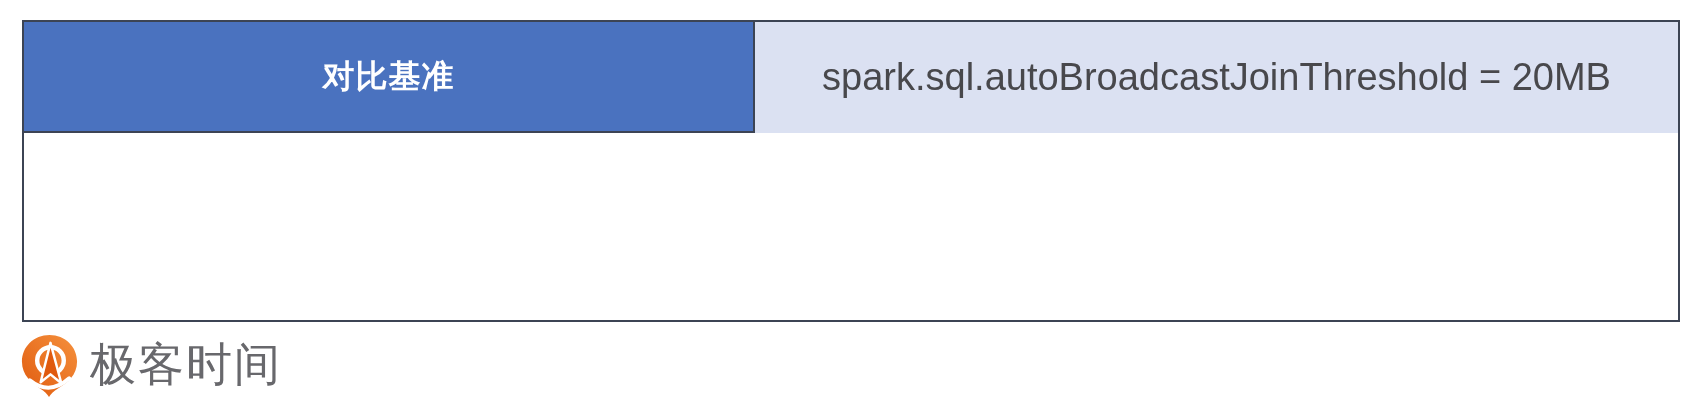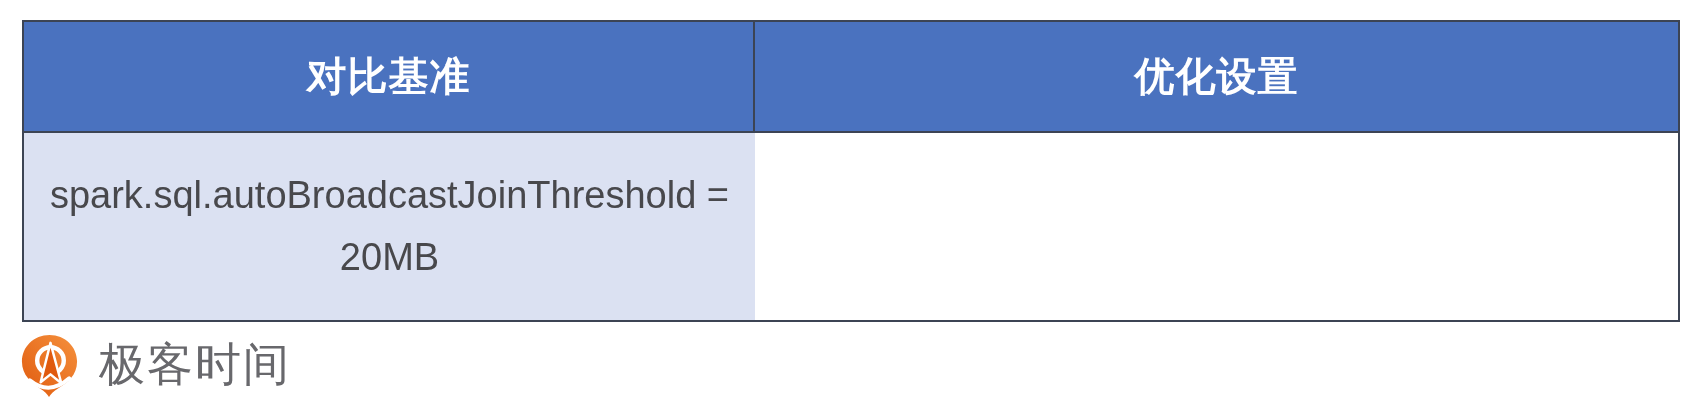--- a/index.html
+++ b/index.html
@@ -47,38 +47,38 @@
     text-align: center;
     padding: 4px 14px;
   }
   .cell.col-first {
     border-right: 2px solid var(--border-color);
   }
   .cell.header {
     background: var(--header-bg);
     border-bottom: 2px solid var(--border-color);
     color: var(--header-text);
-    font-size: 40px;
+    font-size: 32px;
     font-weight: bold;
     letter-spacing: 1px;
   }
   .cell.body {
     background: var(--row-bg);
     color: var(--body-text);
     font-size: 38px;
     line-height: 1.62;
   }
   .logo {
     position: absolute;
     left: 18px;
     top: 333px;
     height: 64px;
     display: flex;
     align-items: center;
-    gap: 18px;
+    gap: 9px;
   }
   .logo-icon-svg {
     width: 63px;
     height: 63px;
     display: block;
   }
   .logo-text {
     font-size: 46px;
     font-weight: 500;
     color: var(--logo-text-gray);
@@ -86,21 +86,20 @@
     white-space: nowrap;
   }
 </style>
 </head>
 <body>
 
 <div class="slide-canvas">
 
   <div class="compare-table">
     <div class="cell header col-first">对比基准</div>
-    <div class="cell header">优化设置</div>
     <div class="cell body">spark.sql.autoBroadcastJoinThreshold = 20MB</div>
   </div>
 
   <div class="logo">
     <svg class="logo-icon-svg" viewBox="0 0 64 64" aria-hidden="true">
       <defs>
         <linearGradient id="gk-grad" x1="0" y1="1" x2="1" y2="0">
           <stop offset="0" stop-color="#e05a0e"></stop>
           <stop offset="1" stop-color="#f5913d"></stop>
         </linearGradient>

